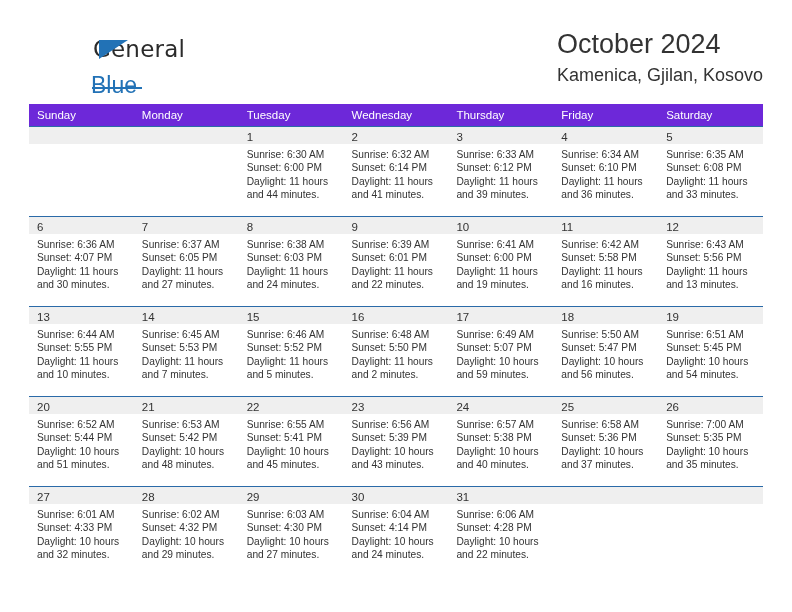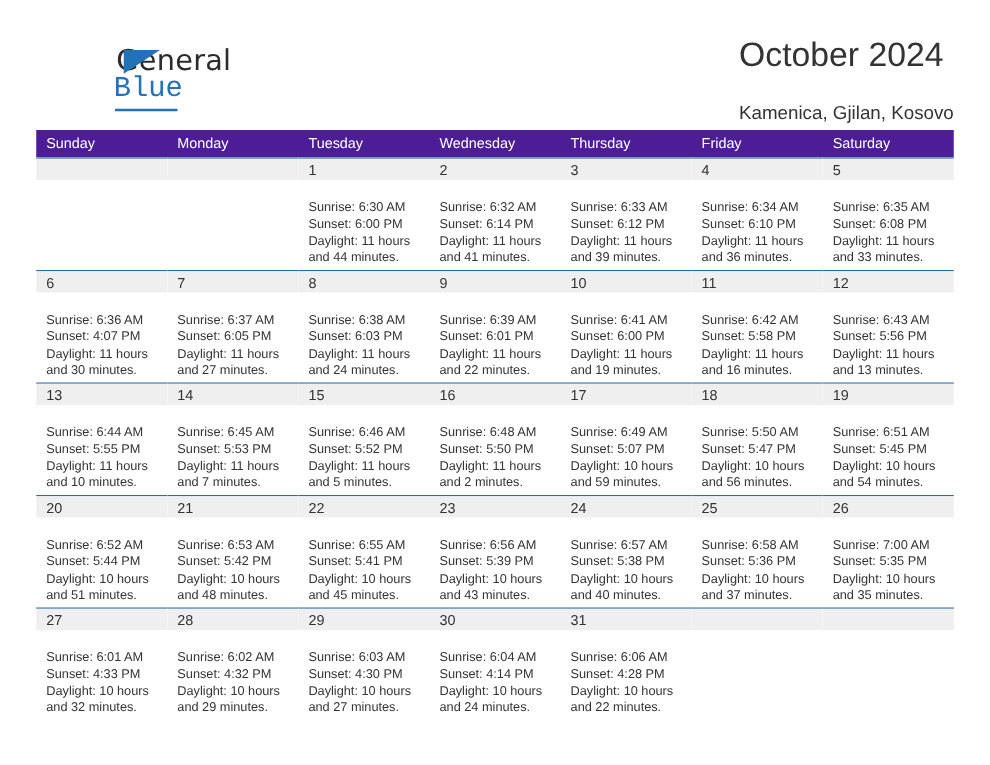--- a/index.html
+++ b/index.html
@@ -51,24 +51,24 @@
     left: 70px;
     top: 4px;
     width: 0;
     height: 0;
     border-left: 29px solid #2272b6;
     border-bottom: 19px solid transparent;
   }
   .logo-blue {
     position: absolute;
     left: 62px;
-    top: 22px;
+    top: 36px;
     font-size: 23px;
     color: #2272b6;
-    font-family: Liberation Mono, monospace;
+    font-family: Liberation Sans, sans-serif;
   }
   .logo-underline {
     position: absolute;
     left: 63px;
     top: 51px;
     width: 50px;
     height: 2px;
     background: #2272b6;
   }
 
@@ -78,37 +78,37 @@
     top: 0;
     text-align: left;
   }
   .cal-title {
     font-size: 27px;
     color: #333333;
     line-height: 32px;
     white-space: nowrap;
   }
   .cal-subtitle {
-    margin-top: 22px;
-    font-size: 15px;
+    margin-top: 6px;
+    font-size: 18px;
     color: #333333;
     line-height: 18px;
     white-space: nowrap;
   }
 
   
   .calendar {
     position: absolute;
     left: 29px;
     top: 104px;
     width: 734px;
   }
   .weekdays {
     display: flex;
-    background: #4c1d95;
+    background: #6d28d9;
     height: 22px;
   }
   .weekday {
     flex: 1 1 0;
     color: #ffffff;
     font-size: 11.5px;
     line-height: 22px;
     padding-left: 8px;
     box-sizing: border-box;
     white-space: nowrap;
@@ -133,21 +133,21 @@
     height: 17px;
     padding: 0 0 0 8px;
     box-sizing: border-box;
   }
   .day-num {
     font-size: 11.5px;
     color: #333333;
     line-height: 17px;
   }
   .day-info {
-    padding: 16px 6px 0 8px;
+    padding: 4px 6px 0 8px;
     font-size: 10.2px;
     line-height: 13.4px;
     color: #333333;
   }
   .day-info div {
     white-space: nowrap;
   }
   .day-info .daylight {
     white-space: normal;
   }

